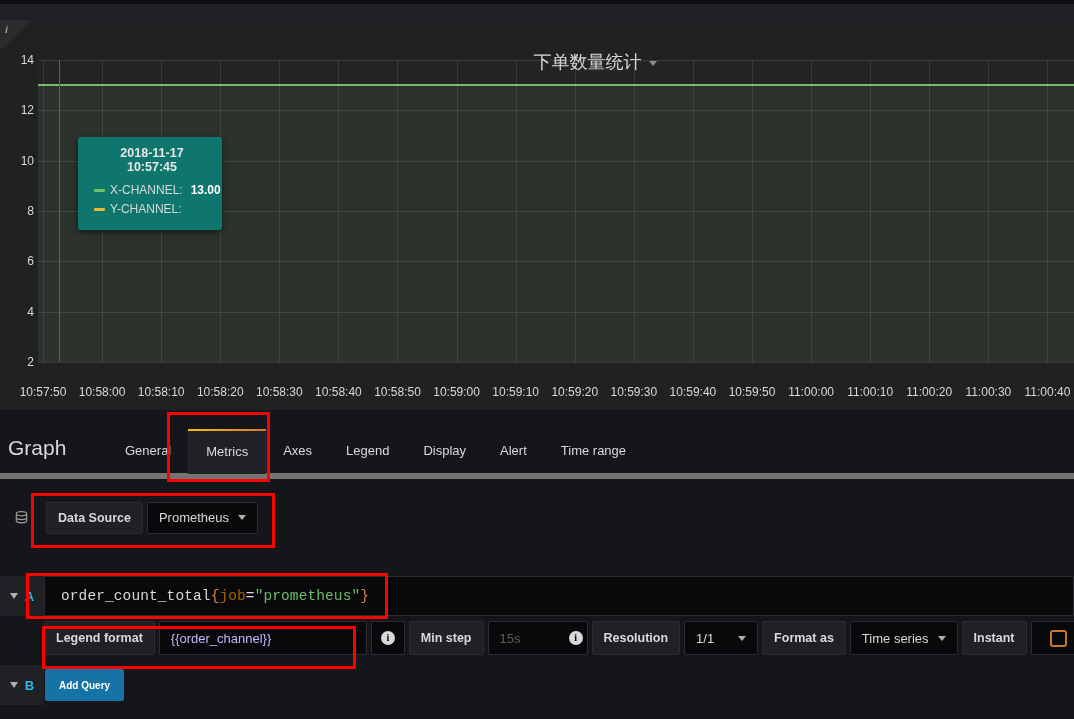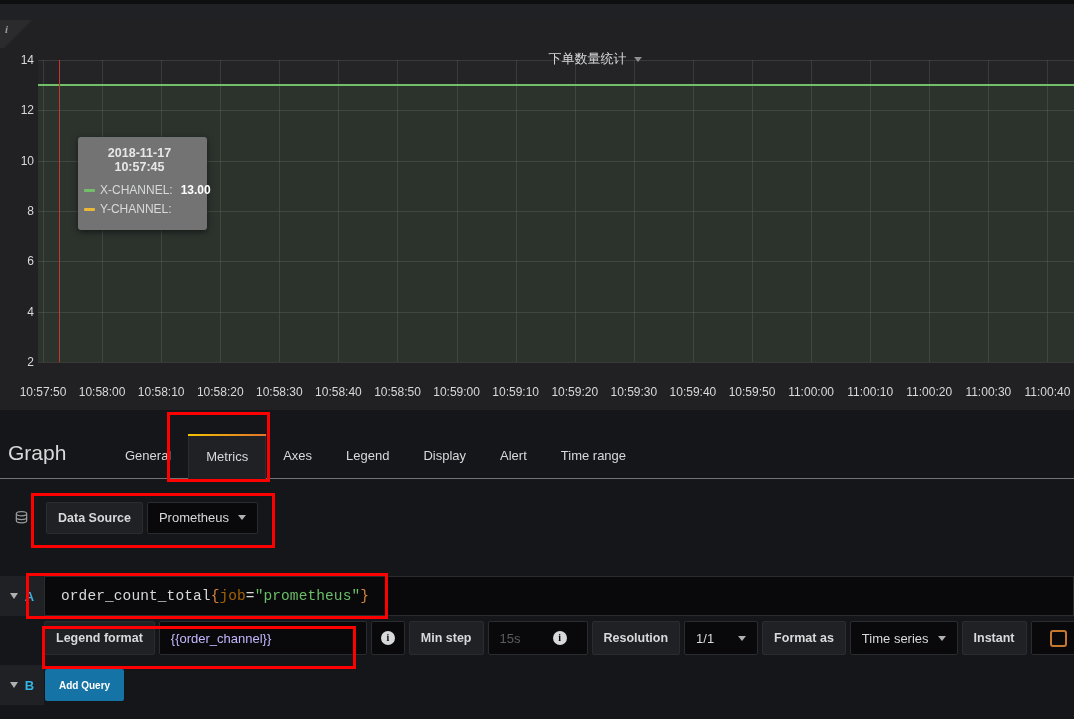--- a/index.html
+++ b/index.html
@@ -62,21 +62,21 @@
     color: #9a9a9a;
     font-family: "Liberation Serif", serif;
   }
 
   .panel-title {
     position: absolute;
     top: 30px;
     left: 0;
     width: 1074px;
     text-align: center;
-    font-size: 13px;
+    font-size: 18px;
     color: #d8d9da;
     z-index: 5;
     padding-left: 116px;
   }
   .panel-title .caret {
     display: inline-block;
     margin-left: 7px;
     width: 0; height: 0;
     border-left: 4px solid transparent;
     border-right: 4px solid transparent;
@@ -191,24 +191,24 @@
     width: 13px;
     height: 3px;
     border-radius: 1px;
   }
 
   
   .tooltip {
     position: absolute;
     top: 117px;
     left: 78px;
-    width: 129px;
-    background: #737373;
+    width: 144px;
+    background: #0f766e;
     border-radius: 3px;
-    padding: 9px 12px 11px 6px;
+    padding: 9px 12px 11px 16px;
     z-index: 7;
     box-shadow: 0 2px 6px rgba(0,0,0,.55);
   }
   .tooltip-time {
     font-size: 12.5px;
     font-weight: bold;
     color: #e7e7e7;
     text-align: center;
     margin-bottom: 7px;
   }
@@ -242,21 +242,21 @@
     width: 1074px;
     height: 309px;
     background: #141619;
   }
 
   .tabbar {
     position: absolute;
     top: 0; left: 0;
     width: 1074px;
     height: 69px;
-    border-bottom: 1px solid #737373;
+    border-bottom: 6px solid #737373;
     display: flex;
     align-items: flex-end;
   }
   .editor-heading {
     font-size: 21px;
     color: #d8d9da;
     padding: 0 0 13px 8px;
     width: 108px;
   }
   .tabs { display: flex; align-items: flex-end; height: 100%; }
@@ -626,21 +626,21 @@
 
     <div class="opts-row">
       <div class="gf-label">Legend format</div>
       <div class="gf-input" style="width:208px;">
         <span>{{order_channel}}</span>
       </div>
       <div class="gf-info">
         <span class="info-glyph">i</span>
       </div>
       <div class="gf-label">Min step</div>
-      <div class="gf-input placeholder" style="width:100px;justify-content:space-between;padding-right:20px;">
+      <div class="gf-input placeholder" style="width:100px;justify-content:space-between;padding-right:4px;">
         <span>15s</span>
         <span class="info-glyph">i</span>
       </div>
       <div class="gf-label">Resolution</div>
       <div class="gf-select" style="width:74px;justify-content:space-between;">
         <span>1/1</span>
         <span class="caret"></span>
       </div>
       <div class="gf-label">Format as</div>
       <div class="gf-select">

